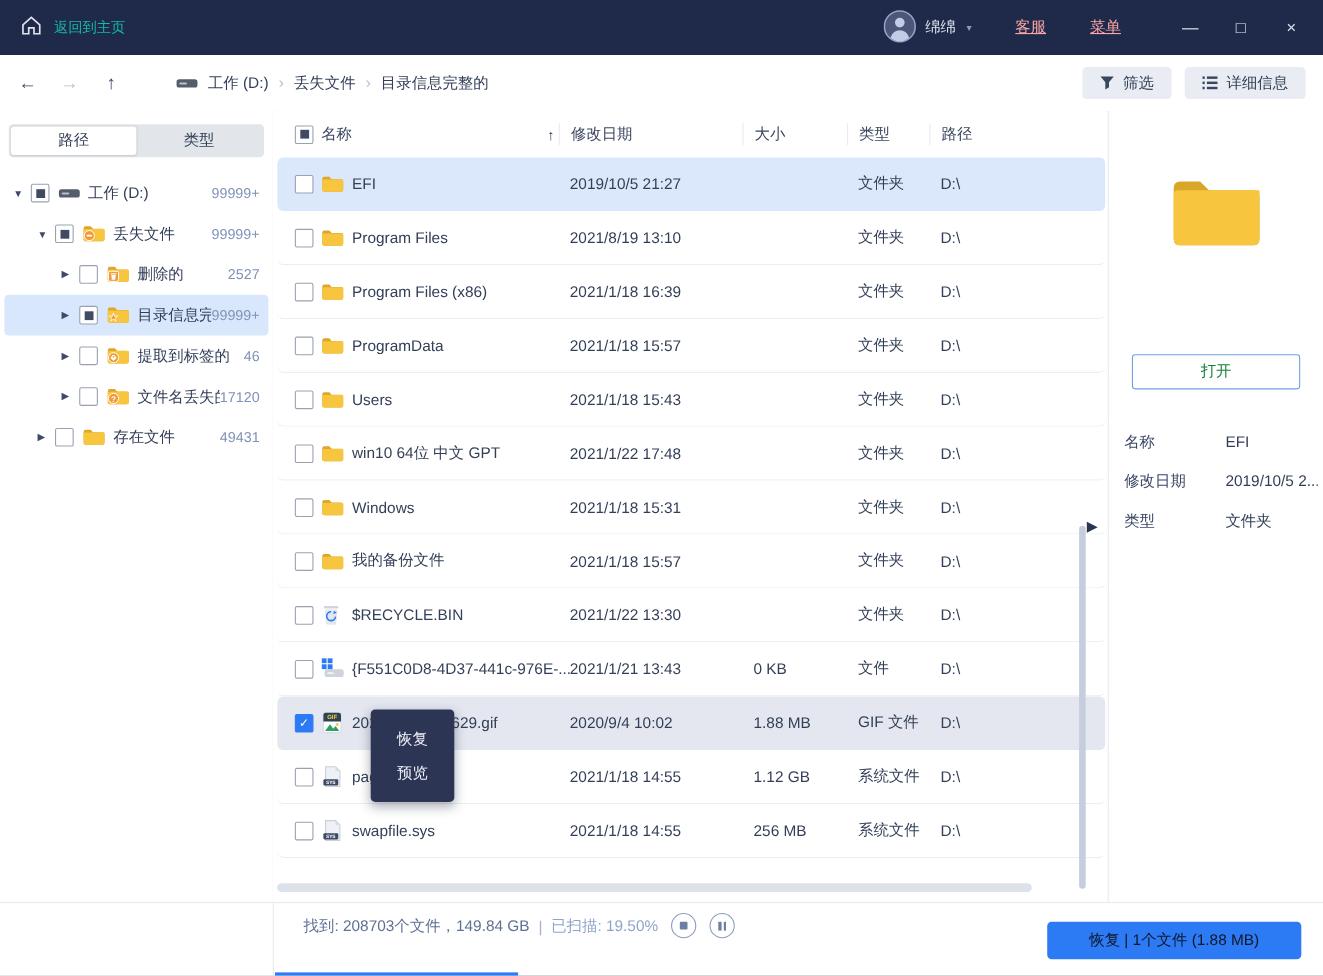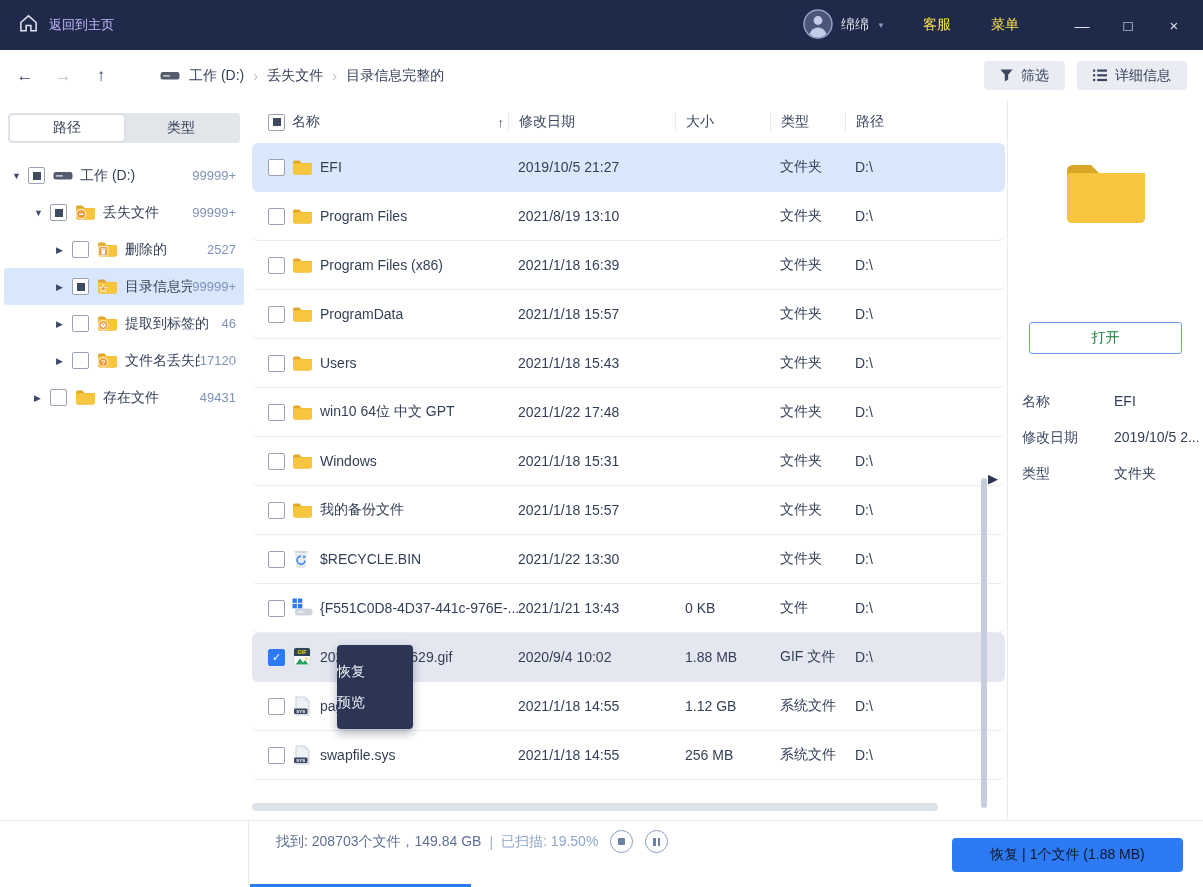--- a/index.html
+++ b/index.html
@@ -3,25 +3,25 @@
 <meta charset="utf-8">
 <style>
   html,body{margin:0;padding:0;background:#9aa0aa;}
   .window{position:relative;width:1203px;height:887px;background:#fff;overflow:hidden;
           font-family:"Liberation Sans","DejaVu Sans",sans-serif;font-size:14px;color:#333f57;}
 
   
   .titlebar{position:absolute;left:0;top:0;width:1203px;height:50px;background:#1f2a4a;
             display:flex;align-items:center;color:#dde2ee;}
   .tb-left{display:flex;align-items:center;gap:10px;padding-left:18px;}
-  .tb-home-label{font-size:13px;color:#c4b5fd;}
+  .tb-home-label{font-size:13px;color:#14b8a6;}
   .tb-right{margin-left:auto;display:flex;align-items:center;gap:0;}
   .tb-user{display:flex;align-items:center;gap:8px;margin-right:38px;cursor:pointer;}
   .tb-user .caret{font-size:8px;color:#8d99bd;}
-  .tb-link{margin-right:40px;color:#fde047;cursor:pointer;}
+  .tb-link{margin-right:40px;color:#fca5a5;cursor:pointer;text-decoration:underline;}
   .winbtn{width:46px;text-align:center;color:#dfe3ee;font-size:15px;cursor:pointer;}
   .winbtn.close{margin-right:6px;}
 
   
   .toolbar{position:absolute;left:0;top:50px;width:1203px;height:51px;background:#fff;
            border-bottom:1px solid #e8eaee;display:flex;align-items:center;}
   .nav-arrow{font-size:17px;color:#3a4663;width:38px;text-align:center;cursor:pointer;}
   .nav-arrow.disabled{color:#b9c0ce;}
   .crumbs{display:flex;align-items:center;gap:9px;margin-left:40px;}
   .crumb{color:#333f59;cursor:pointer;}
@@ -70,21 +70,21 @@
   .ricon{display:flex;align-items:center;}
 
   
   .vscroll{position:absolute;left:733px;top:377px;width:6px;height:330px;border-radius:3px;background:#c6cede;}
   .hscroll{position:absolute;left:4px;top:702px;width:686px;height:8px;border-radius:4px;background:#dde1e9;}
   .collapse-handle{position:absolute;left:740px;top:370px;font-size:13px;color:#2c3554;cursor:pointer;}
 
   
   .ctx{position:absolute;left:337px;top:645px;width:76px;background:#2c3554;border-radius:4px;
        box-shadow:0 4px 10px rgba(20,28,55,.35);padding:11px 0;z-index:30;}
-  .ctx-item{height:31px;line-height:31px;color:#eef1f8;cursor:pointer;}
+  .ctx-item{height:31px;line-height:31px;text-align:center;color:#eef1f8;cursor:pointer;}
 
   
   .preview{position:absolute;left:1007px;top:101px;width:196px;height:719px;border-left:1px solid #e8eaee;background:#fff;}
   .pv-icon{position:absolute;left:55px;top:60px;}
   .pv-open{position:absolute;left:21px;top:221px;width:151px;height:30px;border:1px solid #6f9fe8;border-radius:3px;
            background:#fff;color:#15803d;font-size:14px;display:flex;align-items:center;justify-content:center;cursor:pointer;}
   .pv-props{position:absolute;left:14px;top:292px;right:6px;}
   .pv-row{display:flex;margin-bottom:18px;}
   .pv-label{width:92px;color:#3a4763;flex:none;}
   .pv-value{color:#333f57;white-space:nowrap;overflow:hidden;}

